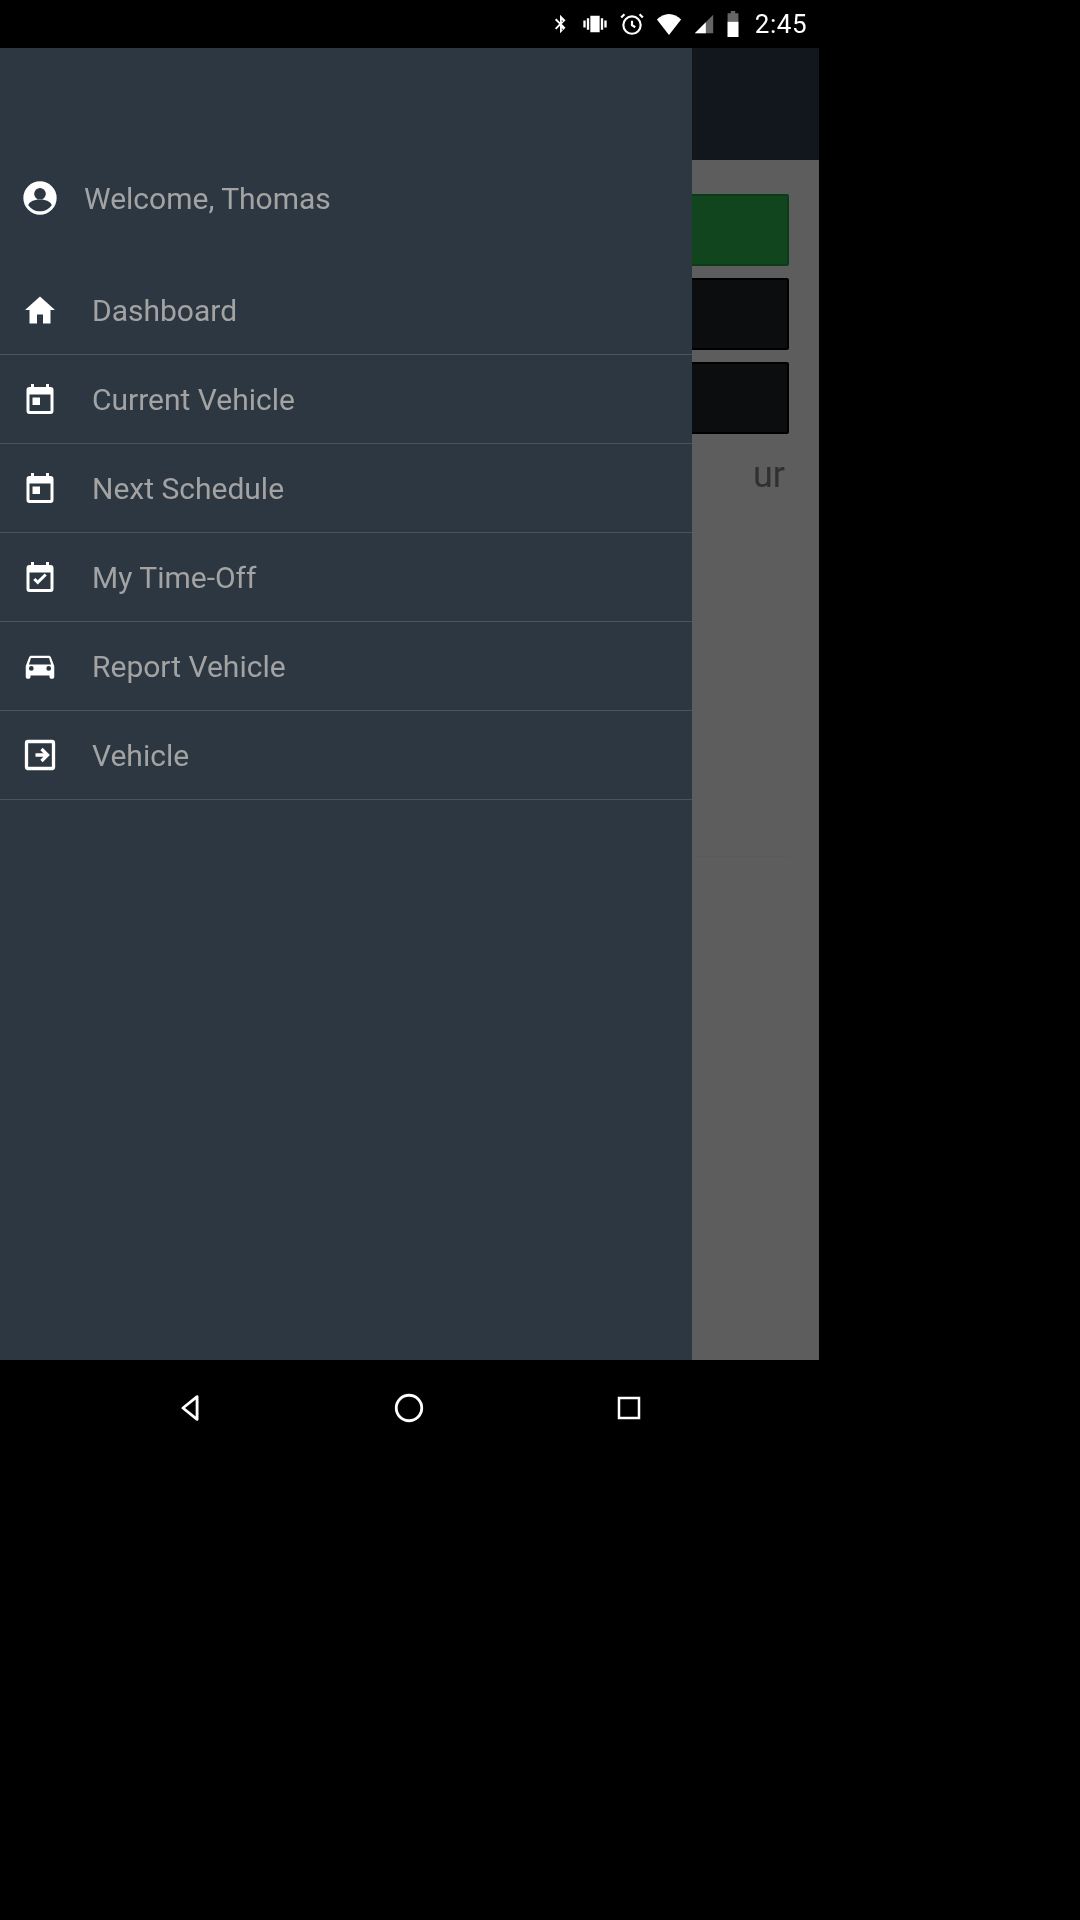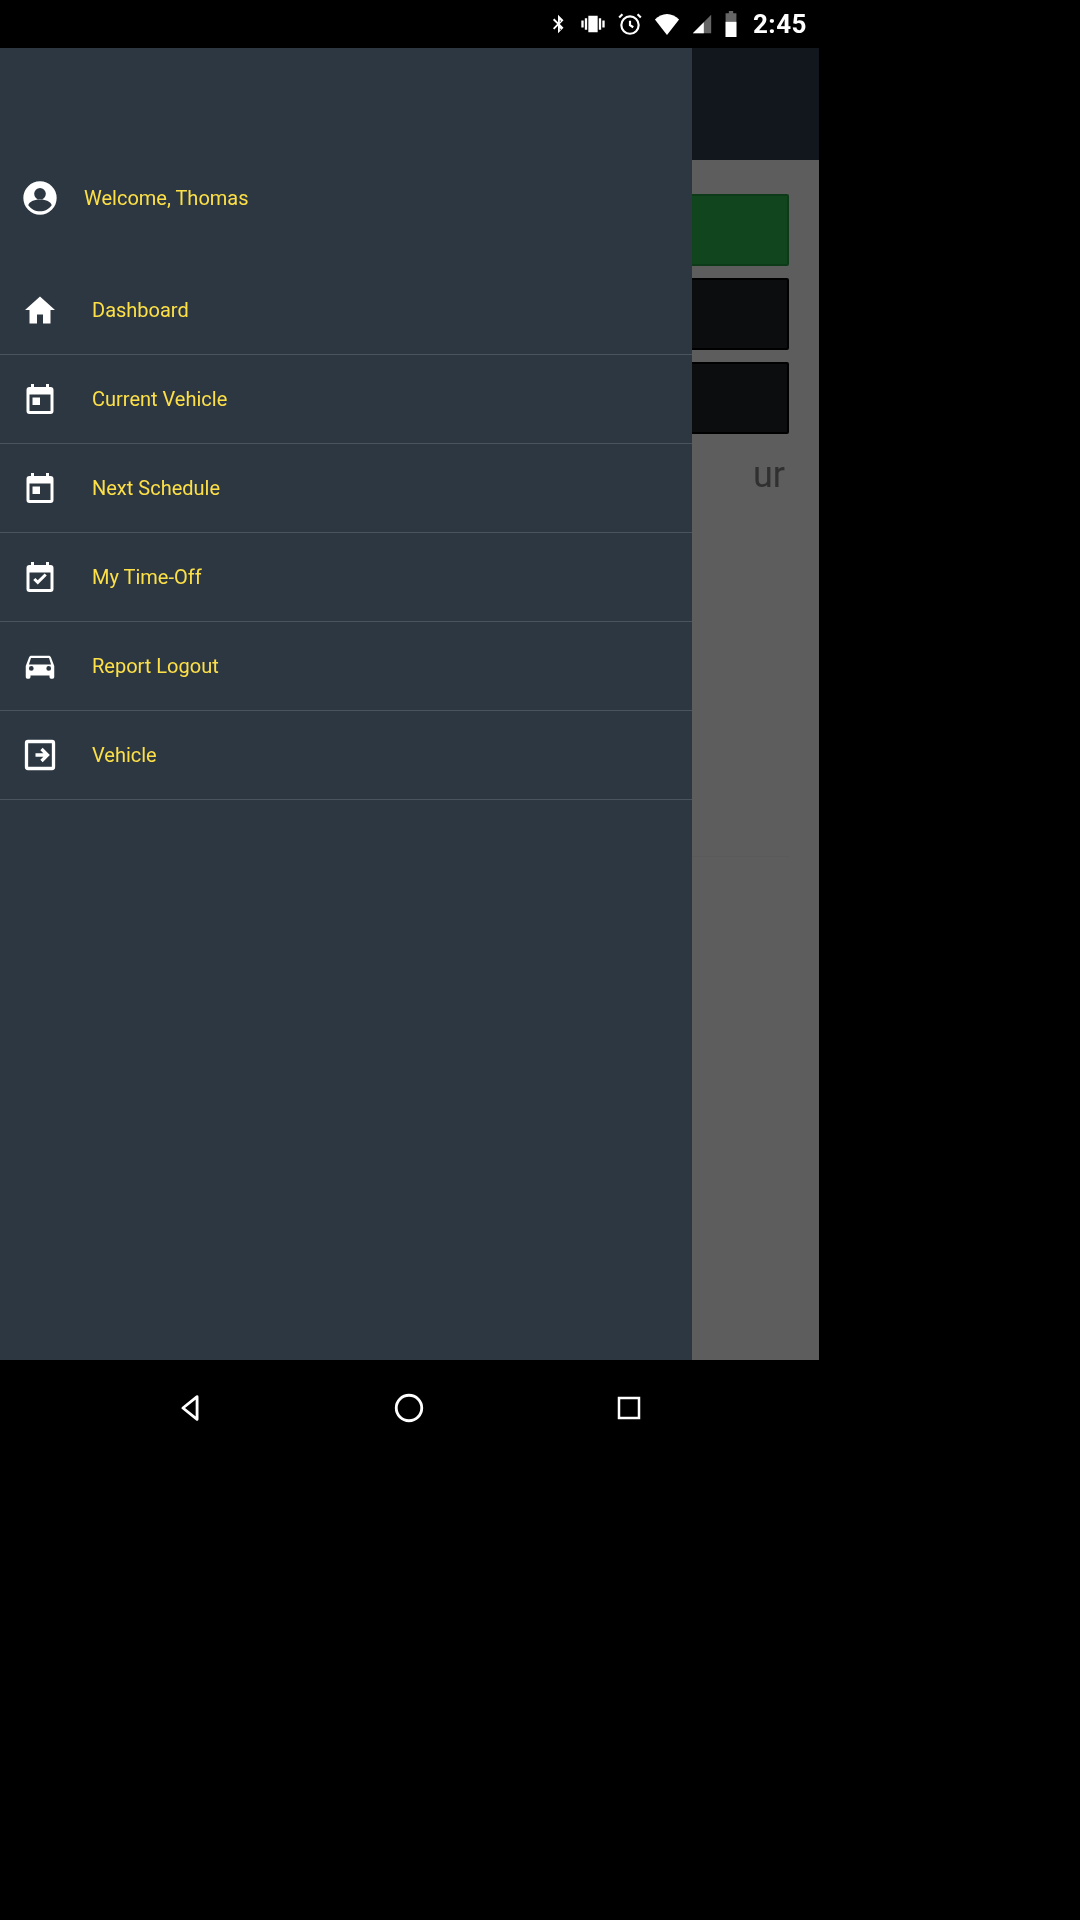--- a/index.html
+++ b/index.html
@@ -20,21 +20,21 @@
     background: #000;
     display: flex;
     align-items: center;
     justify-content: flex-end;
     padding-right: 12px;
     gap: 10px;
     color: #fff;
   }
   .status-bar .clock {
     font-size: 26px;
-    font-weight: 700;
+    font-weight: 400;
     letter-spacing: 0.5px;
     margin-left: 4px;
   }
   .status-bar svg { display: block; }
 
   
   .app-surface {
     position: absolute;
     top: 48px; left: 0; right: 0; bottom: 96px;
     background: #8f8f8f;
@@ -104,23 +104,23 @@
   .drawer-item .icon-wrap {
     width: 44px;
     height: 44px;
     display: flex;
     align-items: center;
     justify-content: center;
     flex-shrink: 0;
   }
   .drawer-welcome .label,
   .drawer-item .label {
-    font-size: 20px;
+    font-size: 30px;
     font-weight: 400;
-    color: #fde047;
+    color: #a3a3a3;
   }
   .drawer-list {
     list-style: none;
   }
   .drawer-item {
     display: flex;
     align-items: center;
     gap: 30px;
     height: 89px;
     padding: 0 18px;
@@ -252,21 +252,21 @@
         </span>
         <span class="label">My Time-Off</span>
       </li>
 
       <li class="drawer-item">
         <span class="icon-wrap">
           <svg width="38" height="38" viewBox="0 0 24 24" fill="#fff">
               <path d="M18.9 6.5C18.7 5.9 18.1 5.5 17.5 5.5h-11c-.6 0-1.2.4-1.4 1L3 12v7a1 1 0 001 1h1a1 1 0 001-1v-1h12v1a1 1 0 001 1h1a1 1 0 001-1v-7l-2.1-5.5zM6.5 15a1.5 1.5 0 110-3 1.5 1.5 0 010 3zm11 0a1.5 1.5 0 110-3 1.5 1.5 0 010 3zM5 11l1.3-4h11.4L19 11H5z"></path>
             </svg>
         </span>
-        <span class="label">Report Logout</span>
+        <span class="label">Report Vehicle</span>
       </li>
 
 
       <li class="drawer-item">
         <span class="icon-wrap">
           <svg width="36" height="36" viewBox="0 0 24 24" fill="none" stroke="#fff" stroke-width="2.2">
               <rect x="3" y="3" width="18" height="18" rx="1"></rect>
               <path d="M9 12h8M13 8l4 4-4 4" fill="none"></path>
             </svg>
         </span>

